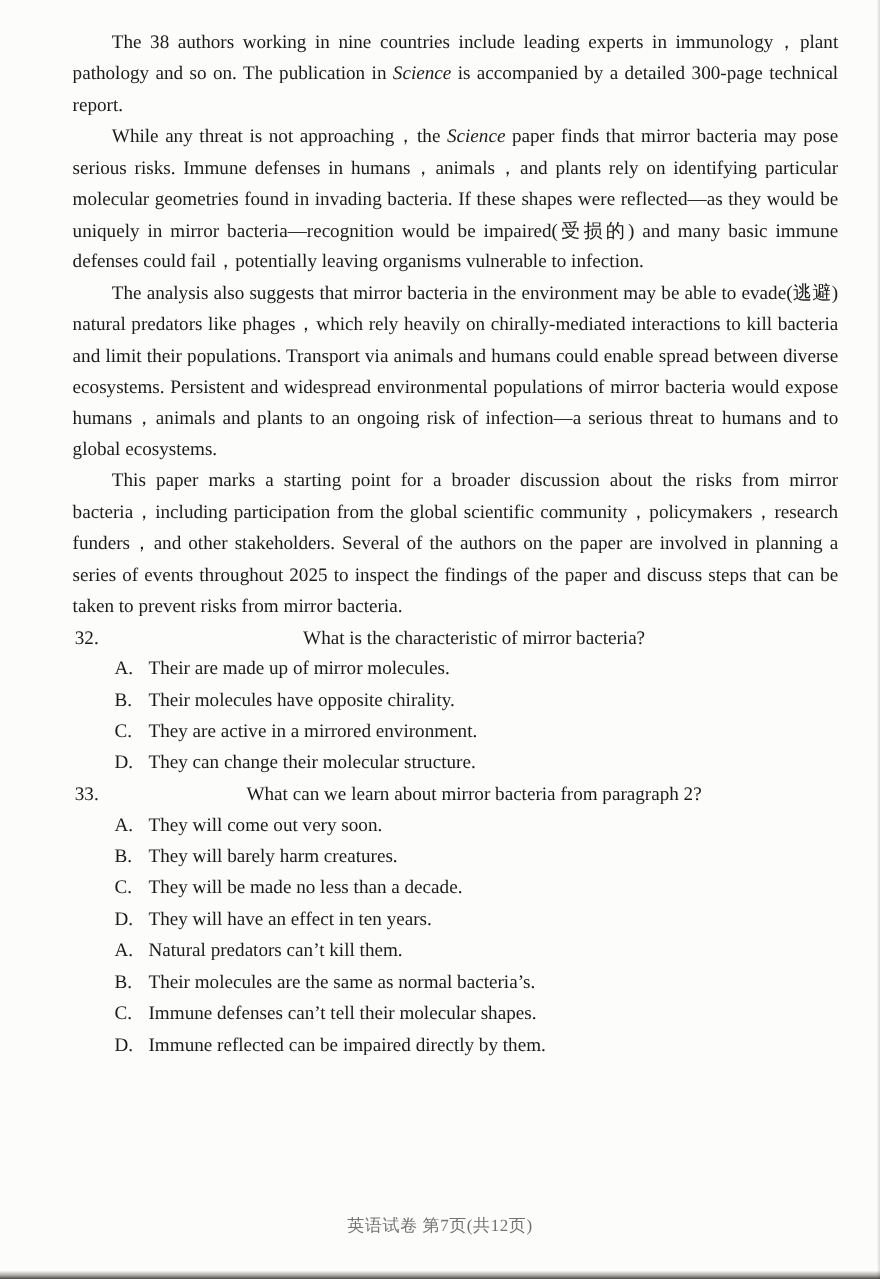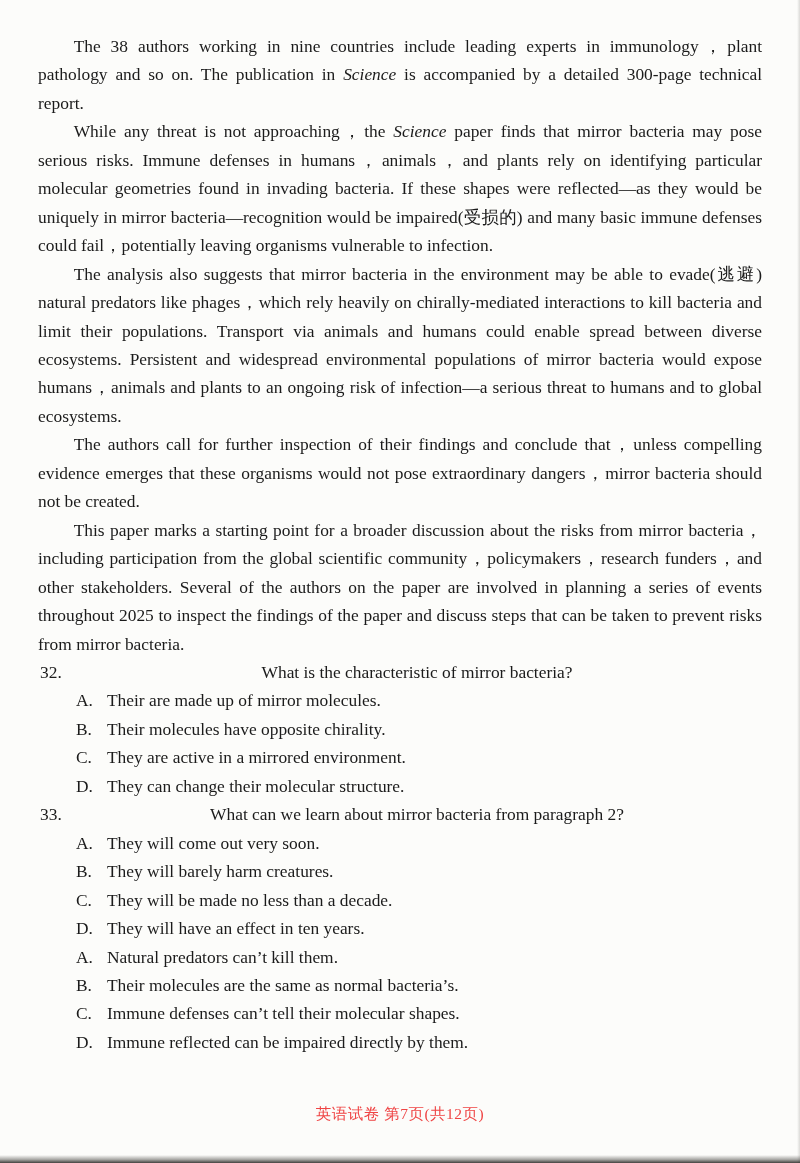--- a/index.html
+++ b/index.html
@@ -5,21 +5,21 @@
   * { margin: 0; padding: 0; box-sizing: border-box; }
   html, body { width: 800px; }
   body {
     height: 1163px;
     background: #fcfcfa;
     position: relative;
     font-family: "Liberation Serif", "DejaVu Serif", serif;
     color: #1b1b1b;
     overflow: hidden;
   }
-  .page { padding: 32px 38px 0 38px; }
+  .page { padding: 24px 38px 0 38px; margin-left: 28px; }
 
   .para {
     font-size: 17.4px;
     line-height: 28.45px;
     text-align: justify;
     text-indent: 2.05em;
   }
   .it { font-style: italic; }
 
   .questions { margin-top: 0; }
@@ -39,21 +39,21 @@
   }
   .opt-label { flex: 0 0 31px; }
   .opt-text { flex: 1; }
 
   .footer {
     position: absolute;
     left: 0; right: 0;
     bottom: 38px;
     text-align: center;
     font-size: 15.5px;
-    color: #ef4444;
+    color: #737373;
     letter-spacing: 0.5px;
   }
 
   .scan-edge-bottom {
     position: absolute;
     left: 0; right: 0; bottom: 0;
     height: 8px;
     background: linear-gradient(to bottom, rgba(90,90,90,0) 0%, rgba(70,68,64,0.45) 55%, rgba(35,33,30,0.85) 100%);
   }
   .scan-edge-right {
@@ -69,21 +69,20 @@
 <div class="page">
 
   <div class="passage">
 
     <p class="para"><span>The 38 authors working in nine countries include leading experts in immunology，plant pathology and so on. The publication in </span><span class="it">Science</span><span> is accompanied by a detailed 300-page technical report.</span></p>
 
     <p class="para"><span>While any threat is not approaching，the </span><span class="it">Science</span><span> paper finds that mirror bacteria may pose serious risks. Immune defenses in humans，animals，and plants rely on identifying particular molecular geometries found in invading bacteria. If these shapes were reflected—as they would be uniquely in mirror bacteria—recognition would be impaired(受损的) and many basic immune defenses could fail，potentially leaving organisms vulnerable to infection.</span></p>
 
     <p class="para"><span>The analysis also suggests that mirror bacteria in the environment may be able to evade(逃避) natural predators like phages，which rely heavily on chirally-mediated interactions to kill bacteria and limit their populations. Transport via animals and humans could enable spread between diverse ecosystems. Persistent and widespread environmental populations of mirror bacteria would expose humans，animals and plants to an ongoing risk of infection—a serious threat to humans and to global ecosystems.</span></p>
 
-    <p class="para"><span>The authors call for further inspection of their findings and conclude that，unless compelling evidence emerges that these organisms would not pose extraordinary dangers，mirror bacteria should not be created.</span></p>
 
     <p class="para"><span>This paper marks a starting point for a broader discussion about the risks from mirror bacteria，including participation from the global scientific community，policymakers，research funders，and other stakeholders. Several of the authors on the paper are involved in planning a series of events throughout 2025 to inspect the findings of the paper and discuss steps that can be taken to prevent risks from mirror bacteria.</span></p>
 
   </div>
 
   <div class="questions">
 
     <div class="question">
       <div class="q-head">
         <span class="q-num">32.</span>

